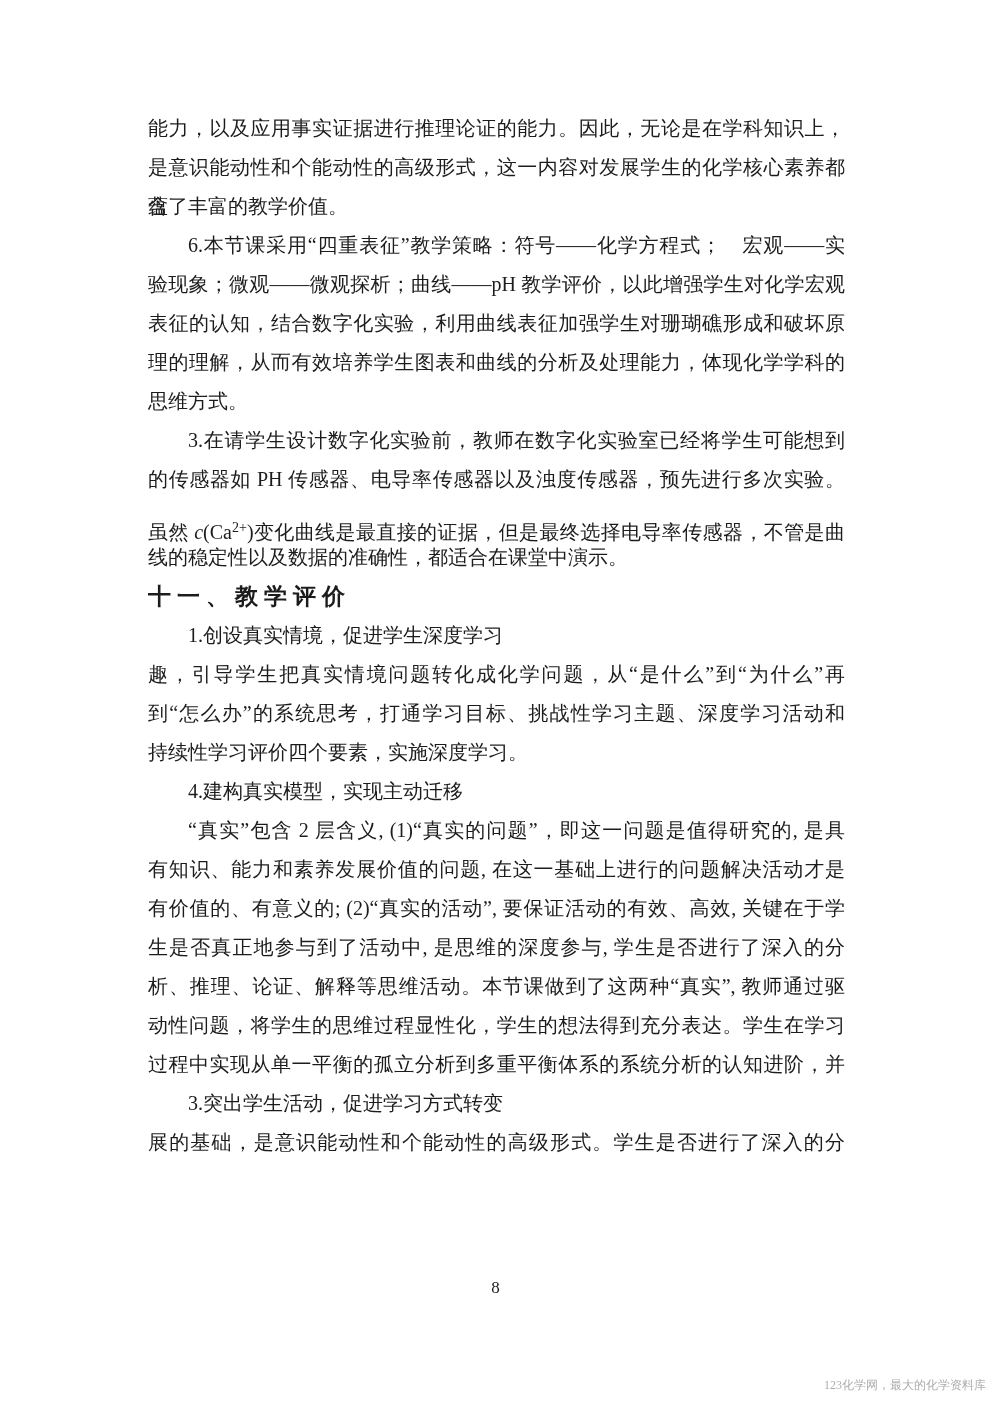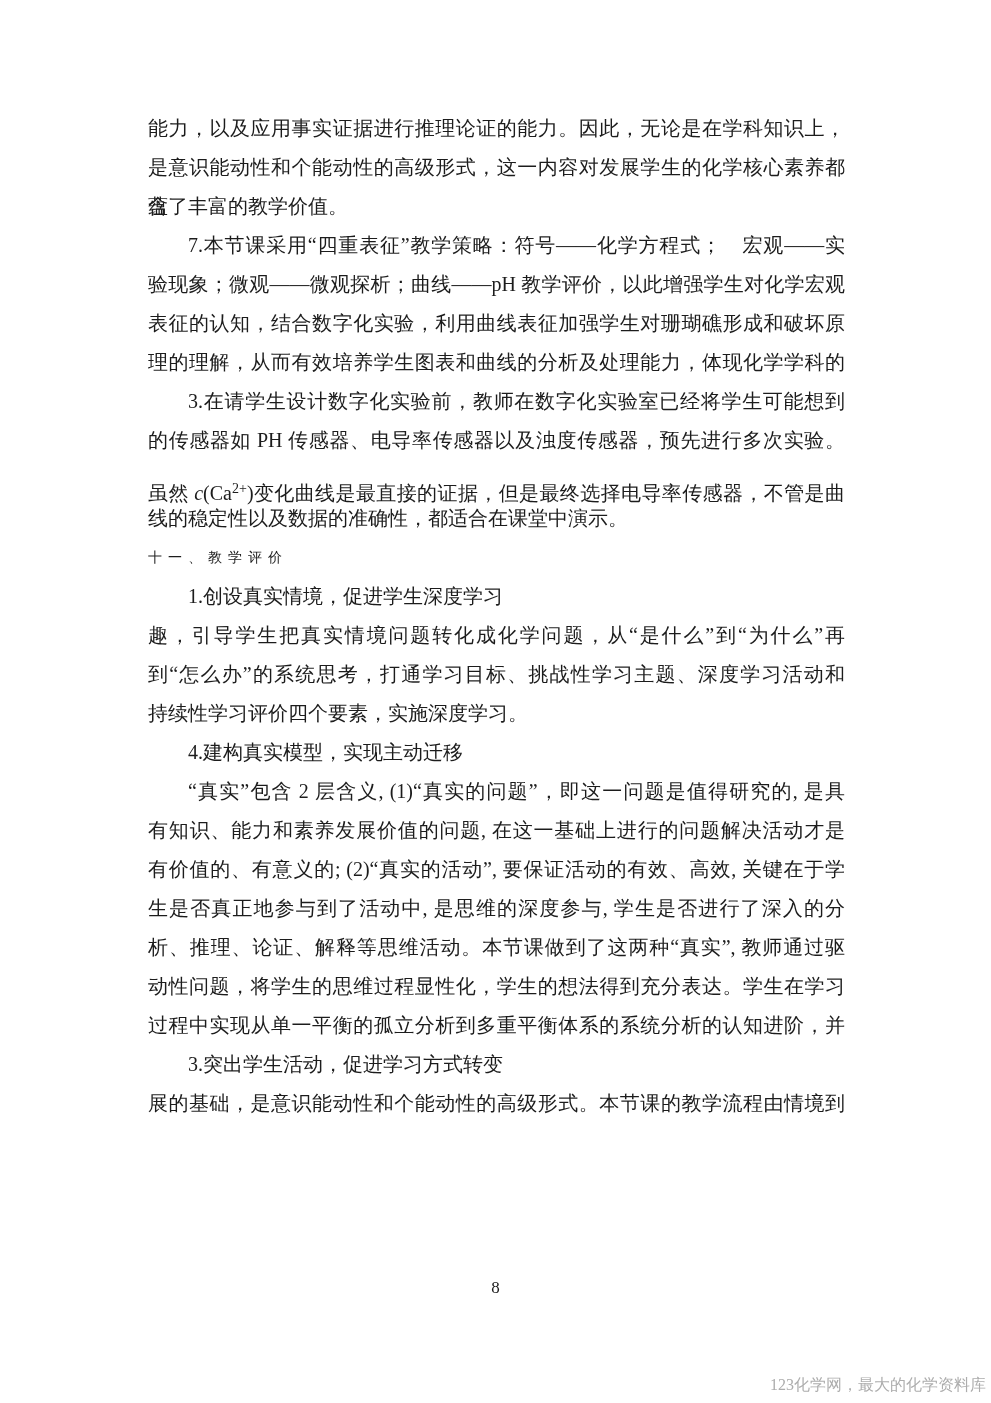--- a/index.html
+++ b/index.html
@@ -18,64 +18,65 @@
   }
   .line {
     position:relative;
     height:39px; line-height:39px;
     font-size:20px;
     white-space:normal;
     overflow:visible;
   }
   .j { text-align:justify; text-align-last:justify; }
   .ind { text-indent:40px; }
-  .heading { font-weight:normal; font-size:14px; letter-spacing:6px; }
+  .heading { font-weight:bold; font-size:23px; letter-spacing:6px; }
   .low { top:9px; }
   .it { font-style:italic; font-family:"Liberation Serif","DejaVu Serif",serif; }
   .sup { font-size:14px; vertical-align:7px; }
   .page-number {
     position:absolute; top:1278px; left:0; width:100%;
     text-align:center; font-size:17px; line-height:20px;
     color:var(--text,#1c1c1c);
   }
   .watermark {
     position:absolute; top:1375px; right:5px;
-    font-size:16px; line-height:20px;
+    font-size:12px; line-height:20px;
     color:var(--watermark,#adadad);
     font-family:"Liberation Serif","DejaVu Serif",serif;
   }
 </style>
 </head>
 <body>
 
 <div class="page">
   <div class="content">
     <div class="line j">能力，以及应用事实证据进行推理论证的能力。因此，无论是在学科知识上，</div>
     <div class="line j">是意识能动性和个能动性的高级形式，这一内容对发展学生的化学核心素养都蕴</div>
     <div class="line">含了丰富的教学价值。</div>
-    <div class="line j ind">7.本节课采用“四重表征”教学策略：符号——化学方程式；　宏观——实</div>
+    <div class="line j ind">6.本节课采用“四重表征”教学策略：符号——化学方程式；　宏观——实</div>
     <div class="line j">验现象；微观——微观探析；曲线——pH 教学评价，以此增强学生对化学宏观</div>
     <div class="line j">表征的认知，结合数字化实验，利用曲线表征加强学生对珊瑚礁形成和破坏原</div>
     <div class="line j">理的理解，从而有效培养学生图表和曲线的分析及处理能力，体现化学学科的</div>
+    <div class="line">思维方式。</div>
     <div class="line j ind">3.在请学生设计数字化实验前，教师在数字化实验室已经将学生可能想到</div>
     <div class="line j">的传感器如 PH 传感器、电导率传感器以及浊度传感器，预先进行多次实验。</div>
     <div class="line j low"><span>虽然 </span><span class="it">c</span><span>(Ca</span><span class="sup">2+</span><span>)变化曲线是最直接的证据，但是最终选择电导率传感器，不管是曲</span></div>
     <div class="line">线的稳定性以及数据的准确性，都适合在课堂中演示。</div>
     <div class="line heading">十一、教学评价</div>
     <div class="line ind">1.创设真实情境，促进学生深度学习</div>
     <div class="line j">趣，引导学生把真实情境问题转化成化学问题，从“是什么”到“为什么”再</div>
     <div class="line j">到“怎么办”的系统思考，打通学习目标、挑战性学习主题、深度学习活动和</div>
     <div class="line">持续性学习评价四个要素，实施深度学习。</div>
     <div class="line ind">4.建构真实模型，实现主动迁移</div>
     <div class="line j ind">“真实”包含 2 层含义, (1)“真实的问题”，即这一问题是值得研究的, 是具</div>
     <div class="line j">有知识、能力和素养发展价值的问题, 在这一基础上进行的问题解决活动才是</div>
     <div class="line j">有价值的、有意义的; (2)“真实的活动”, 要保证活动的有效、高效, 关键在于学</div>
     <div class="line j">生是否真正地参与到了活动中, 是思维的深度参与, 学生是否进行了深入的分</div>
     <div class="line j">析、推理、论证、解释等思维活动。本节课做到了这两种“真实”, 教师通过驱</div>
     <div class="line j">动性问题，将学生的思维过程显性化，学生的想法得到充分表达。学生在学习</div>
     <div class="line j">过程中实现从单一平衡的孤立分析到多重平衡体系的系统分析的认知进阶，并</div>
     <div class="line ind">3.突出学生活动，促进学习方式转变</div>
-    <div class="line j">展的基础，是意识能动性和个能动性的高级形式。本节课的教学流程由情境到</div>
+    <div class="line j">展的基础，是意识能动性和个能动性的高级形式。学生是否进行了深入的分</div>
   </div>
 
   <div class="page-number">8</div>
   <div class="watermark">123化学网，最大的化学资料库</div>
 </div>
 
 </body></html>

